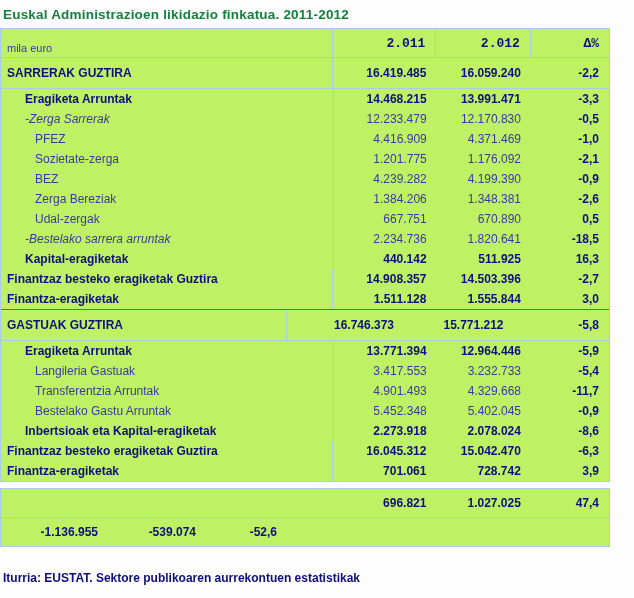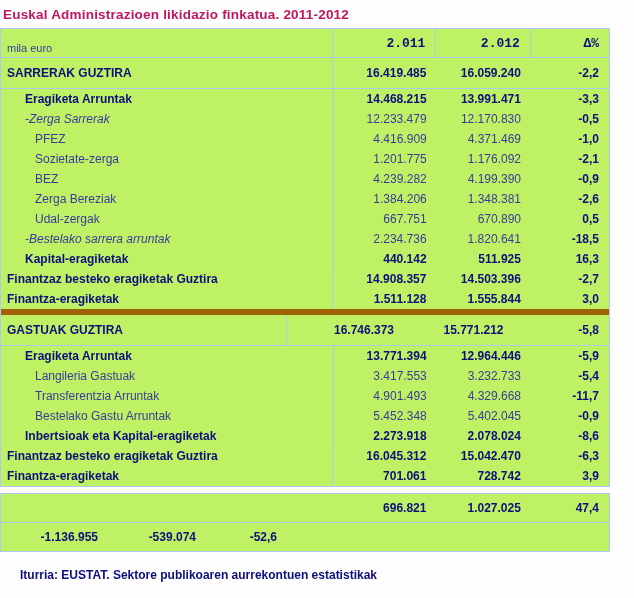--- a/index.html
+++ b/index.html
@@ -5,21 +5,21 @@
   html,body{margin:0;padding:0;}
   body{
     width:634px;height:598px;
     background:#fdfdfd;
     font-family:"Liberation Sans",sans-serif;
     font-size:12px;
     color:#3a3a9c;
     overflow:hidden;
   }
   .title{
-    color:#be185d;
+    color:#15803d;
     font-weight:bold;
     font-size:13.5px;
     padding:7px 4px 6px 3px;
     letter-spacing:.2px;
   }
   .tbl{
     width:610px;
     box-sizing:border-box;
     border:1px solid #a9cbec;
     background:#bef264;
@@ -34,36 +34,36 @@
     padding-left:6px;
     white-space:nowrap;overflow:hidden;
   }
   .num{width:107px;text-align:right;padding-right:10px;white-space:nowrap;}
   .v2{width:98px;}
   .vd{width:81px;font-weight:bold;color:#0e0e7d;}
   .ind1 .lbl-pad, .ind1{padding-left:24px;}
   .ind2{padding-left:34px;}
   .ind0{padding-left:6px;}
   .row.section{height:30px;font-weight:bold;color:#0e0e7d;border-bottom:1px solid #a9cbec;}
-  .row.bt{border-top:6px solid #a16207;gap:27px;}
+  .row.bt{border-top:1px solid #a16207;gap:27px;}
   .row.group,.row.total{font-weight:bold;color:#0e0e7d;}
   .row.italic .label-cell{font-style:italic;}
   
   .header-row{height:28px;border-bottom:1px solid #a9cbec;}
   .header-row .label-cell{align-items:flex-end;padding-bottom:3px;font-size:11px;color:#3a3a9c;}
   .header-row .num{border-right:1px solid #a9cbec;align-self:stretch;display:flex;align-items:center;justify-content:flex-end;font-weight:bold;color:#0e0e7d;font-size:13px;font-family:Liberation Mono, monospace;}
   .header-row .vd{border-right:none;}
   
   .gap{height:6px;}
   .brow{display:flex;align-items:center;height:28px;font-weight:bold;color:#0e0e7d;}
   .brow .label-cell{letter-spacing:.2px;margin-top:30px;}
   .brow:first-child{border-bottom:1px solid #a9cbec;}
   .footer{
-    margin-top:16px;
-    padding-left:20px;
+    margin-top:24px;
+    padding-left:3px;
     font-weight:bold;
     color:#0e0e7d;
     font-size:12px;
   }
 </style>
 </head>
 <body>
 
 <div>
 

